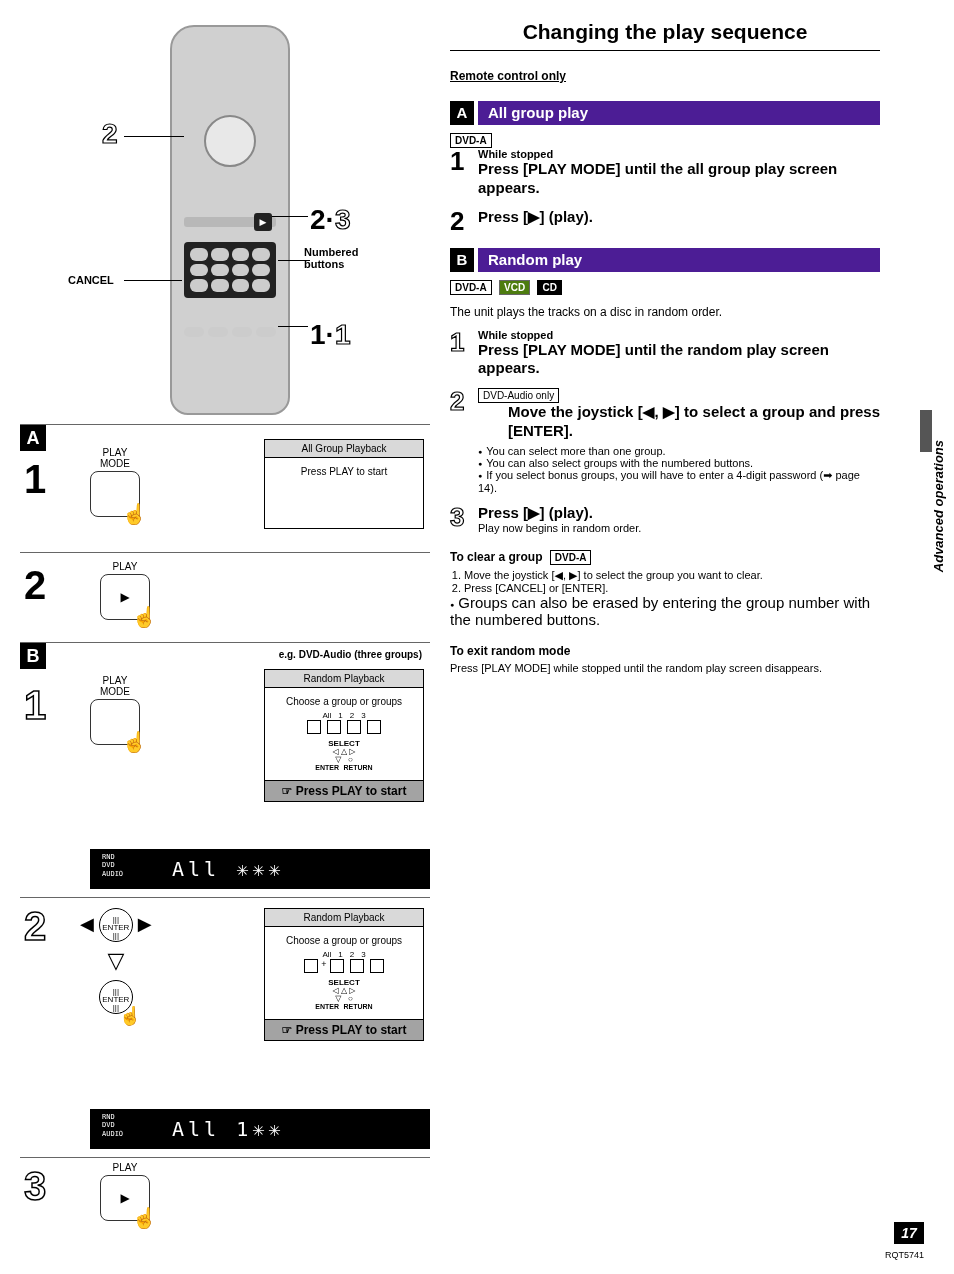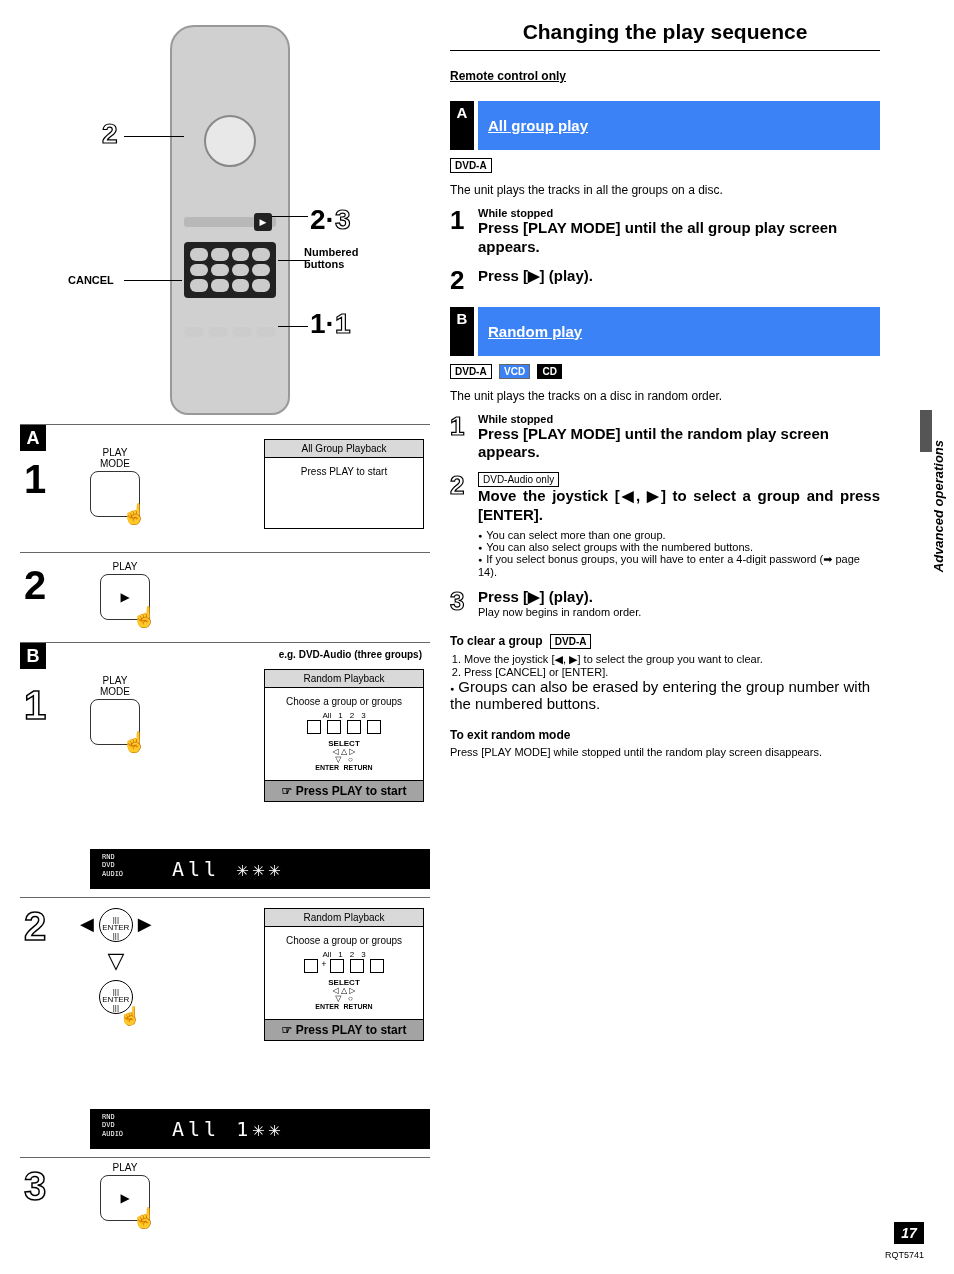--- a/index.html
+++ b/index.html
@@ -39,23 +39,23 @@
 
   .display-strip { background: #000; color: #fff; height: 40px; position: relative; margin-top: 10px; font-family: monospace; display: flex; align-items: center; padding: 0 12px; }
   .display-strip .tag { font-size: 7px; line-height: 1.2; position: absolute; left: 12px; }
   .display-strip .dots { font-size: 20px; letter-spacing: 4px; margin-left: 70px; }
 
   
   .main-title { font-size: 21px; font-weight: bold; text-align: center; padding-bottom: 6px; border-bottom: 1px solid #000; margin-bottom: 18px; }
   .subhead-line { font-size: 12px; font-weight: bold; text-decoration: underline; margin-bottom: 18px; }
   .section-bar { display: flex; align-items: stretch; margin-bottom: 8px; }
   .section-bar .box { width: 24px; background: #000; color: #fff; text-align: center; font-weight: bold; font-size: 15px; line-height: 24px; }
-  .section-bar .bar { flex: 1; background: #3b82f6; color: #fff; font-weight: bold; font-size: 15px; padding: 16px 10px; margin-left: 4px; text-decoration: underline; }
+  .section-bar .bar { flex: 1; background: #4c1d95; color: #fff; font-weight: bold; font-size: 15px; padding: 3px 10px; margin-left: 4px; }
   .fmt { display: inline-block; border: 1px solid #000; font-size: 10px; font-weight: bold; padding: 1px 4px; margin-right: 4px; }
-  .fmt.inv { background: #3b82f6; color: #fff; border-color: #666; }
+  .fmt.inv { background: #4d7c0f; color: #fff; border-color: #666; }
   .fmt.blk { background: #000; color: #fff; border-color: #000; }
   .body-p { font-size: 12px; margin: 10px 0; }
   .step-row { display: flex; margin-bottom: 10px; }
   .step-row .sn { font-size: 26px; font-weight: bold; width: 28px; flex-shrink: 0; line-height: 1; }
   .step-row .sn.outline { color: #fff; -webkit-text-stroke: 1.2px #000; }
   .step-row .sc { flex: 1; font-size: 12px; }
   .step-row .sc .pre { font-size: 11px; font-weight: bold; }
   .step-row .sc .main { font-size: 15px; font-weight: bold; line-height: 1.25; }
   .step-row .sc ul { list-style: none; padding-left: 0; font-size: 11px; margin-top: 4px; }
   .step-row .sc ul li::before { content: "●"; font-size: 7px; margin-right: 4px; vertical-align: middle; }
@@ -108,21 +108,21 @@
       <span style="position:absolute;left:290px;top:184px;font-weight:bold;font-size:28px;"><span style="font-weight:bold;">2</span>·<span class="outline-num" style="position:static;">3</span></span>
       <div class="line-h" style="left:252px;top:196px;width:36px;"></div>
 
       <span class="lbl" style="left:284px;top:226px;white-space:pre;">Numbered
 buttons</span>
       <div class="line-h" style="left:258px;top:240px;width:32px;"></div>
 
       <span class="lbl" style="left:48px;top:254px;">CANCEL</span>
       <div class="line-h" style="left:104px;top:260px;width:58px;"></div>
 
-      <span style="position:absolute;left:290px;top:288px;font-weight:bold;font-size:28px;"><span>1</span>·<span class="outline-num" style="position:static;">1</span></span>
+      <span style="position:absolute;left:290px;top:299px;font-weight:bold;font-size:28px;"><span>1</span>·<span class="outline-num" style="position:static;">1</span></span>
       <div class="line-h" style="left:258px;top:306px;width:30px;"></div>
     </div>
 
     <div class="panel" style="height:128px;">
       <div class="letter-box">A</div>
       <div class="big-step-solid" style="top:32px;">1</div>
       <div style="position:absolute;left:70px;top:22px;text-align:center;">
         <div class="small-label" style="white-space:pre;">PLAY
 MODE</div>
         <div class="press-hand" style="margin-top:2px;"></div>
@@ -233,21 +233,20 @@
     <div class="main-title">Changing the play sequence</div>
     <div class="subhead-line">Remote control only</div>
 
     <div class="section-bar">
       <div class="box">A</div>
       <div class="bar">All group play</div>
     </div>
     <div>
       <span class="fmt">DVD-A</span>
     </div>
-    <p class="body-p">The unit plays the tracks in all the groups on a disc.</p>
     <div class="step-row">
       <div class="sn">1</div>
       <div class="sc">
         <div class="pre">While stopped</div>
         <div class="main">Press [PLAY MODE] until the all group play screen appears.</div>
       </div>
     </div>
     <div class="step-row">
       <div class="sn">2</div>
       <div class="sc">
@@ -271,21 +270,21 @@
       <div class="sc">
         <div class="pre">While stopped</div>
         <div class="main">Press [PLAY MODE] until the random play screen appears.</div>
       </div>
     </div>
 
     <div class="step-row">
       <div class="sn outline">2</div>
       <div class="sc">
         <span class="fmt" style="font-weight:normal;">DVD-Audio only</span>
-        <div class="main" style="text-align:justify;">Move the joystick [◀, ▶] to select a group and press [ENTER].</div>
+        <div class="main" style="text-align:justify;margin-left:30px;">Move the joystick [◀, ▶] to select a group and press [ENTER].</div>
         <ul>
           <li>You can select more than one group.</li>
           <li>You can also select groups with the numbered buttons.</li>
           <li>If you select bonus groups, you will have to enter a 4-digit password (➡ page 14).</li>
         </ul>
       </div>
     </div>
 
     <div class="step-row">
       <div class="sn outline">3</div>

